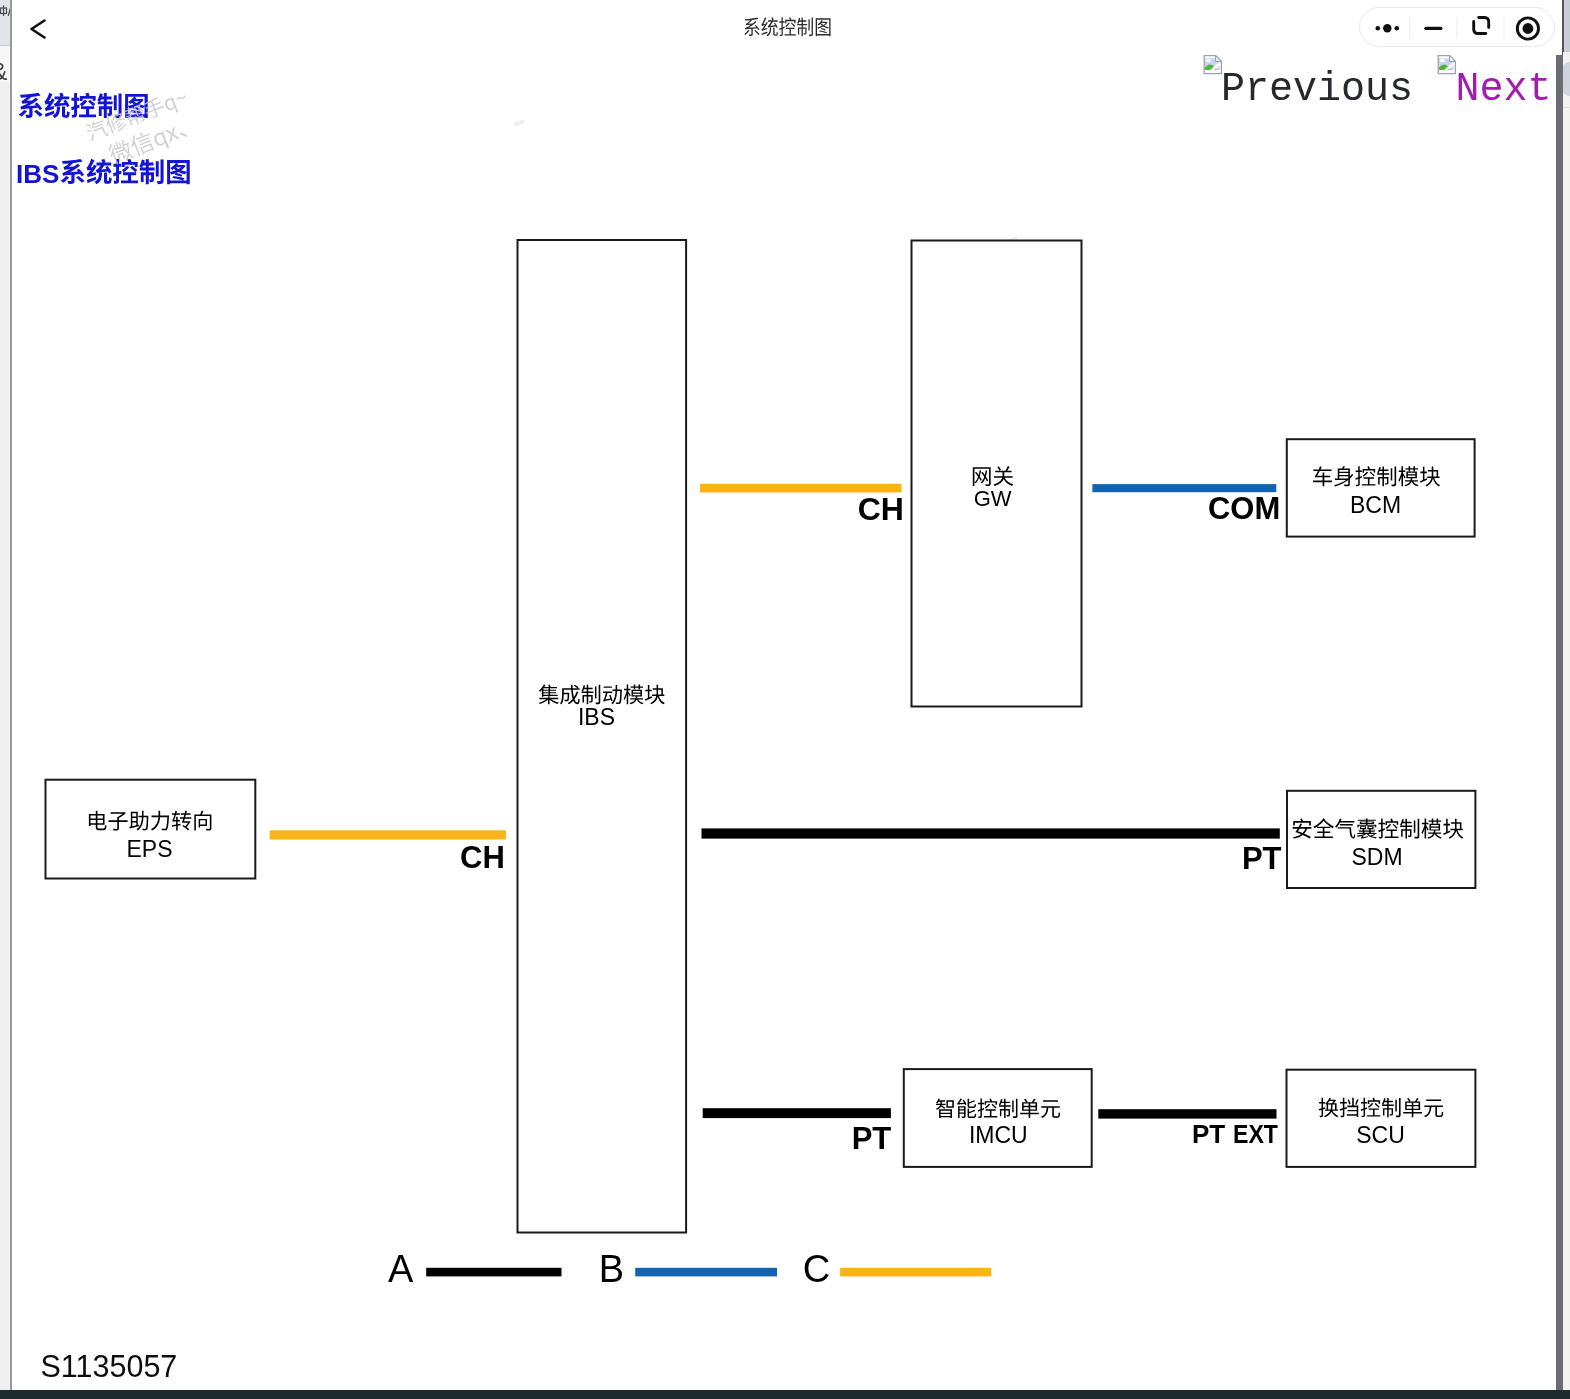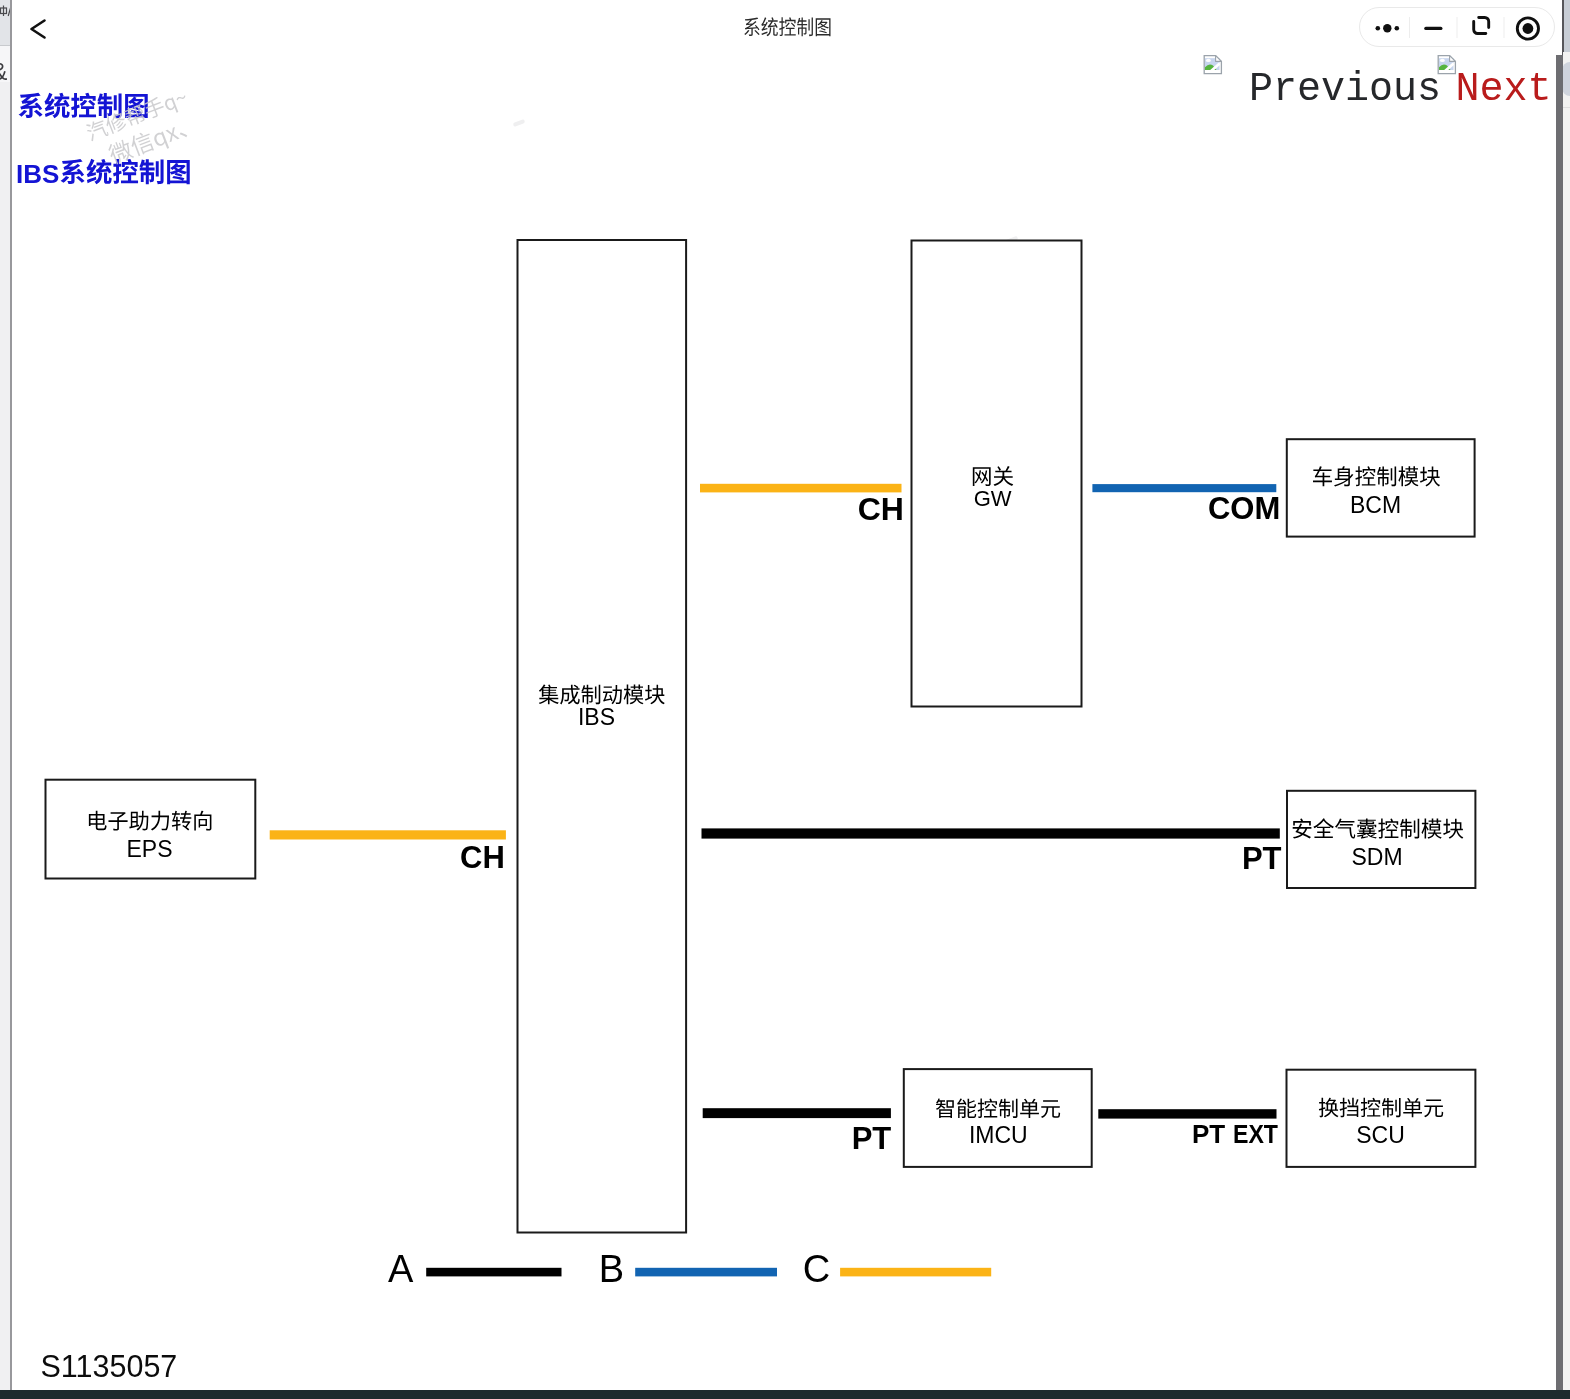--- a/index.html
+++ b/index.html
@@ -62,32 +62,32 @@
 
 <svg class="abs" style="left:1203px;top:55px;" width="20" height="20" viewBox="0 0 20 20">
     <rect x="2" y="3.2" width="14.5" height="11.8" fill="#c7d5ee"></rect>
     <ellipse cx="5.4" cy="5.4" rx="2.5" ry="1.6" fill="#fdfdfd"></ellipse>
     <path d="M2 15 L2 12.2 Q6.2 7.6 10 10.6 L13.6 15 Z" fill="#55b43e"></path>
     <path d="M3.2 18.5 L15.7 7.4 L17.6 9.5 L6.4 19.3 Z" fill="#fff"></path>
     <path d="M12.6 0.7 L18.4 6.4 L18.4 18.7 L1.2 18.7 L1.2 0.7 Z" fill="none" stroke="#9ba3ab" stroke-width="1.3"></path>
     <path d="M12.6 0.7 L12.6 6.4 L18.4 6.4 Z" fill="#fff" stroke="#9ba3ab" stroke-width="1.1" stroke-linejoin="round"></path>
   </svg>
 
-<div class="abs" style="left:1221px;top:69.5px;font-family:'Liberation Mono',monospace;font-size:40px;line-height:40px;color:#26282b;white-space:pre;margin-left:28px;">Previous</div>
+<div class="abs" style="left:1221px;top:69.5px;font-family:'Liberation Mono',monospace;font-size:40px;line-height:40px;color:#26282b;white-space:pre;">Previous</div>
 
 <svg class="abs" style="left:1437px;top:55px;" width="20" height="20" viewBox="0 0 20 20">
     <rect x="2" y="3.2" width="14.5" height="11.8" fill="#c7d5ee"></rect>
     <ellipse cx="5.4" cy="5.4" rx="2.5" ry="1.6" fill="#fdfdfd"></ellipse>
     <path d="M2 15 L2 12.2 Q6.2 7.6 10 10.6 L13.6 15 Z" fill="#55b43e"></path>
     <path d="M3.2 18.5 L15.7 7.4 L17.6 9.5 L6.4 19.3 Z" fill="#fff"></path>
     <path d="M12.6 0.7 L18.4 6.4 L18.4 18.7 L1.2 18.7 L1.2 0.7 Z" fill="none" stroke="#9ba3ab" stroke-width="1.3"></path>
     <path d="M12.6 0.7 L12.6 6.4 L18.4 6.4 Z" fill="#fff" stroke="#9ba3ab" stroke-width="1.1" stroke-linejoin="round"></path>
   </svg>
 
-<div class="abs" style="left:1455.6px;top:69.5px;font-family:'Liberation Mono',monospace;font-size:40px;line-height:40px;color:#b91c1c;white-space:pre;">Next</div>
+<div class="abs" style="left:1455.6px;top:69.5px;font-family:'Liberation Mono',monospace;font-size:40px;line-height:40px;color:#a21caf;white-space:pre;">Next</div>
 
 <svg class="abs" style="left:0;top:80px;" width="300" height="60" viewBox="0 80 300 60">
 <path transform="translate(17.6,115.7) scale(0.02640,-0.02680)" d="M242 216C195 153 114 84 38 43C68 25 119 -14 143 -37C216 13 305 96 364 173ZM619 158C697 100 795 17 839 -37L946 34C895 90 794 169 717 221ZM642 441C660 423 680 402 699 381L398 361C527 427 656 506 775 599L688 677C644 639 595 602 546 568L347 558C406 600 464 648 515 698C645 711 768 729 872 754L786 853C617 812 338 787 92 778C104 751 118 703 121 673C194 675 271 679 348 684C296 636 244 598 223 585C193 564 170 550 147 547C159 517 175 466 180 444C203 453 236 458 393 469C328 430 273 401 243 388C180 356 141 339 102 333C114 303 131 248 136 227C169 240 214 247 444 266V44C444 33 439 30 422 29C405 29 344 29 292 31C310 0 330 -51 336 -86C410 -86 466 -85 510 -67C554 -48 566 -17 566 41V275L773 292C798 259 820 228 835 202L929 260C889 324 807 418 732 488Z M1681 345V62C1681 -39 1702 -73 1792 -73C1808 -73 1844 -73 1861 -73C1938 -73 1964 -28 1973 130C1943 138 1895 157 1872 178C1869 50 1865 28 1849 28C1842 28 1821 28 1815 28C1801 28 1799 31 1799 63V345ZM1492 344C1486 174 1473 68 1320 4C1346 -18 1379 -65 1393 -95C1576 -11 1602 133 1610 344ZM1034 68 1062 -50C1159 -13 1282 35 1395 82L1373 184C1248 139 1119 93 1034 68ZM1580 826C1594 793 1610 751 1620 719H1397V612H1554C1513 557 1464 495 1446 477C1423 457 1394 448 1372 443C1383 418 1403 357 1408 328C1441 343 1491 350 1832 386C1846 359 1858 335 1866 314L1967 367C1940 430 1876 524 1823 594L1731 548C1747 527 1763 503 1778 478L1581 461C1617 507 1659 562 1695 612H1956V719H1680L1744 737C1734 767 1712 817 1694 854ZM1061 413C1076 421 1099 427 1178 437C1148 393 1122 360 1108 345C1076 308 1055 286 1028 280C1042 250 1061 193 1067 169C1093 186 1135 200 1375 254C1371 280 1371 327 1374 360L1235 332C1298 409 1359 498 1407 585L1302 650C1285 615 1266 579 1247 546L1174 540C1230 618 1283 714 1320 803L1198 859C1164 745 1100 623 1079 592C1057 560 1040 539 1018 533C1033 499 1054 438 1061 413Z M2673 525C2736 474 2824 400 2867 356L2941 436C2895 478 2804 548 2743 595ZM2140 851V672H2039V562H2140V353L2026 318L2049 202L2140 234V53C2140 40 2136 36 2124 36C2112 35 2077 35 2041 36C2055 5 2069 -45 2072 -74C2136 -74 2180 -70 2210 -52C2241 -33 2250 -3 2250 52V273L2350 310L2331 416L2250 389V562H2335V672H2250V851ZM2540 591C2496 535 2425 478 2359 441C2379 420 2410 375 2423 352H2403V247H2589V48H2326V-57H2972V48H2710V247H2899V352H2434C2507 400 2589 479 2641 552ZM2564 828C2576 800 2590 766 2600 736H2359V552H2468V634H2844V555H2957V736H2729C2717 770 2697 818 2679 854Z M3643 767V201H3755V767ZM3823 832V52C3823 36 3817 32 3801 31C3784 31 3732 31 3680 33C3695 -2 3712 -55 3716 -88C3794 -88 3852 -84 3889 -65C3926 -45 3938 -12 3938 52V832ZM3113 831C3096 736 3063 634 3021 570C3045 562 3084 546 3111 533H3037V424H3265V352H3076V-9H3183V245H3265V-89H3379V245H3467V98C3467 89 3464 86 3455 86C3446 86 3420 86 3392 87C3405 59 3419 16 3422 -14C3472 -15 3510 -14 3539 3C3568 21 3575 50 3575 96V352H3379V424H3598V533H3379V608H3559V716H3379V843H3265V716H3201C3210 746 3218 777 3224 808ZM3265 533H3129C3141 555 3153 580 3164 608H3265Z M4072 811V-90H4187V-54H4809V-90H4930V811ZM4266 139C4400 124 4565 86 4665 51H4187V349C4204 325 4222 291 4230 268C4285 281 4340 298 4395 319L4358 267C4442 250 4548 214 4607 186L4656 260C4599 285 4505 314 4425 331C4452 343 4480 355 4506 369C4583 330 4669 300 4756 281C4767 303 4789 334 4809 356V51H4678L4729 132C4626 166 4457 203 4320 217ZM4404 704C4356 631 4272 559 4191 514C4214 497 4252 462 4270 442C4290 455 4310 470 4331 487C4353 467 4377 448 4402 430C4334 403 4259 381 4187 367V704ZM4415 704H4809V372C4740 385 4670 404 4607 428C4675 475 4733 530 4774 592L4707 632L4690 627H4470C4482 642 4494 658 4504 673ZM4502 476C4466 495 4434 516 4407 539H4600C4572 516 4538 495 4502 476Z" fill="#1414d4"></path>
 </svg>
 
 <div class="abs" style="left:16px;top:160px;width:50px;height:30px;font-size:26px;font-weight:bold;color:#1414d4;line-height:28px;">IBS</div>
 <svg class="abs" style="left:0;top:145px;" width="300" height="60" viewBox="0 145 300 60">
 <path transform="translate(59.6,181.8) scale(0.02640,-0.02680)" d="M242 216C195 153 114 84 38 43C68 25 119 -14 143 -37C216 13 305 96 364 173ZM619 158C697 100 795 17 839 -37L946 34C895 90 794 169 717 221ZM642 441C660 423 680 402 699 381L398 361C527 427 656 506 775 599L688 677C644 639 595 602 546 568L347 558C406 600 464 648 515 698C645 711 768 729 872 754L786 853C617 812 338 787 92 778C104 751 118 703 121 673C194 675 271 679 348 684C296 636 244 598 223 585C193 564 170 550 147 547C159 517 175 466 180 444C203 453 236 458 393 469C328 430 273 401 243 388C180 356 141 339 102 333C114 303 131 248 136 227C169 240 214 247 444 266V44C444 33 439 30 422 29C405 29 344 29 292 31C310 0 330 -51 336 -86C410 -86 466 -85 510 -67C554 -48 566 -17 566 41V275L773 292C798 259 820 228 835 202L929 260C889 324 807 418 732 488Z M1681 345V62C1681 -39 1702 -73 1792 -73C1808 -73 1844 -73 1861 -73C1938 -73 1964 -28 1973 130C1943 138 1895 157 1872 178C1869 50 1865 28 1849 28C1842 28 1821 28 1815 28C1801 28 1799 31 1799 63V345ZM1492 344C1486 174 1473 68 1320 4C1346 -18 1379 -65 1393 -95C1576 -11 1602 133 1610 344ZM1034 68 1062 -50C1159 -13 1282 35 1395 82L1373 184C1248 139 1119 93 1034 68ZM1580 826C1594 793 1610 751 1620 719H1397V612H1554C1513 557 1464 495 1446 477C1423 457 1394 448 1372 443C1383 418 1403 357 1408 328C1441 343 1491 350 1832 386C1846 359 1858 335 1866 314L1967 367C1940 430 1876 524 1823 594L1731 548C1747 527 1763 503 1778 478L1581 461C1617 507 1659 562 1695 612H1956V719H1680L1744 737C1734 767 1712 817 1694 854ZM1061 413C1076 421 1099 427 1178 437C1148 393 1122 360 1108 345C1076 308 1055 286 1028 280C1042 250 1061 193 1067 169C1093 186 1135 200 1375 254C1371 280 1371 327 1374 360L1235 332C1298 409 1359 498 1407 585L1302 650C1285 615 1266 579 1247 546L1174 540C1230 618 1283 714 1320 803L1198 859C1164 745 1100 623 1079 592C1057 560 1040 539 1018 533C1033 499 1054 438 1061 413Z M2673 525C2736 474 2824 400 2867 356L2941 436C2895 478 2804 548 2743 595ZM2140 851V672H2039V562H2140V353L2026 318L2049 202L2140 234V53C2140 40 2136 36 2124 36C2112 35 2077 35 2041 36C2055 5 2069 -45 2072 -74C2136 -74 2180 -70 2210 -52C2241 -33 2250 -3 2250 52V273L2350 310L2331 416L2250 389V562H2335V672H2250V851ZM2540 591C2496 535 2425 478 2359 441C2379 420 2410 375 2423 352H2403V247H2589V48H2326V-57H2972V48H2710V247H2899V352H2434C2507 400 2589 479 2641 552ZM2564 828C2576 800 2590 766 2600 736H2359V552H2468V634H2844V555H2957V736H2729C2717 770 2697 818 2679 854Z M3643 767V201H3755V767ZM3823 832V52C3823 36 3817 32 3801 31C3784 31 3732 31 3680 33C3695 -2 3712 -55 3716 -88C3794 -88 3852 -84 3889 -65C3926 -45 3938 -12 3938 52V832ZM3113 831C3096 736 3063 634 3021 570C3045 562 3084 546 3111 533H3037V424H3265V352H3076V-9H3183V245H3265V-89H3379V245H3467V98C3467 89 3464 86 3455 86C3446 86 3420 86 3392 87C3405 59 3419 16 3422 -14C3472 -15 3510 -14 3539 3C3568 21 3575 50 3575 96V352H3379V424H3598V533H3379V608H3559V716H3379V843H3265V716H3201C3210 746 3218 777 3224 808ZM3265 533H3129C3141 555 3153 580 3164 608H3265Z M4072 811V-90H4187V-54H4809V-90H4930V811ZM4266 139C4400 124 4565 86 4665 51H4187V349C4204 325 4222 291 4230 268C4285 281 4340 298 4395 319L4358 267C4442 250 4548 214 4607 186L4656 260C4599 285 4505 314 4425 331C4452 343 4480 355 4506 369C4583 330 4669 300 4756 281C4767 303 4789 334 4809 356V51H4678L4729 132C4626 166 4457 203 4320 217ZM4404 704C4356 631 4272 559 4191 514C4214 497 4252 462 4270 442C4290 455 4310 470 4331 487C4353 467 4377 448 4402 430C4334 403 4259 381 4187 367V704ZM4415 704H4809V372C4740 385 4670 404 4607 428C4675 475 4733 530 4774 592L4707 632L4690 627H4470C4482 642 4494 658 4504 673ZM4502 476C4466 495 4434 516 4407 539H4600C4572 516 4538 495 4502 476Z" fill="#1414d4"></path>
 </svg>
 

